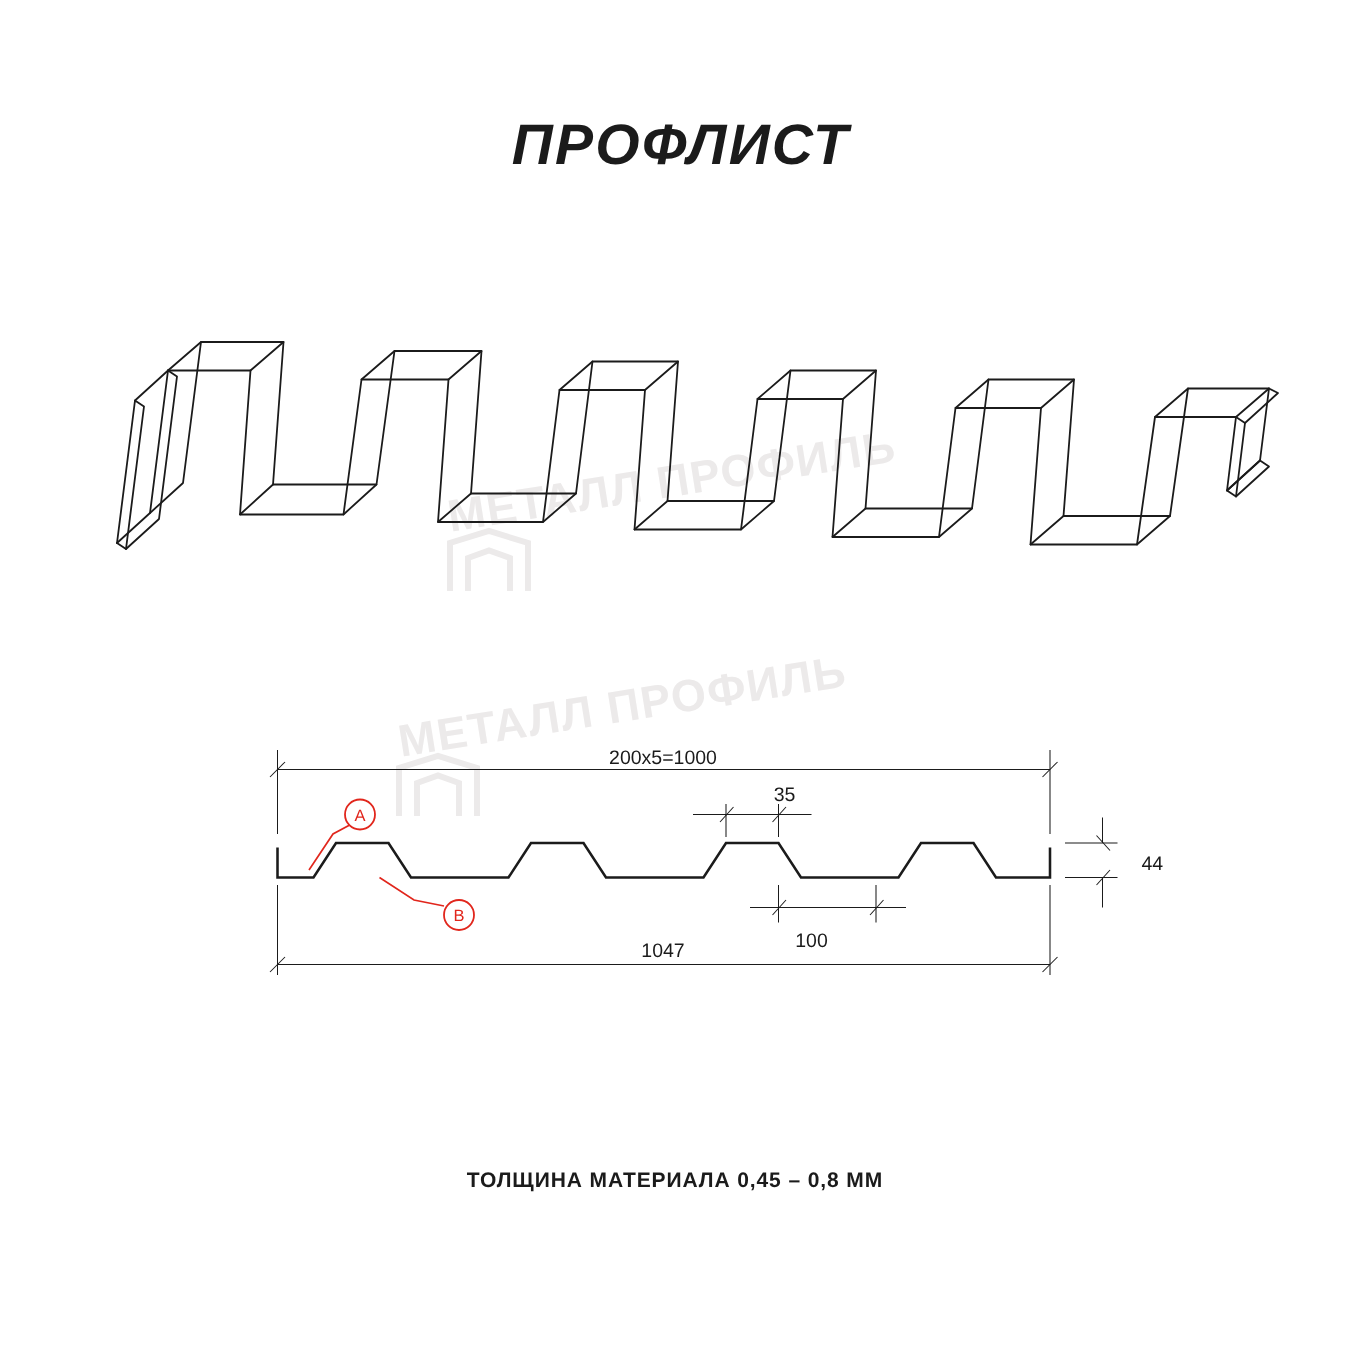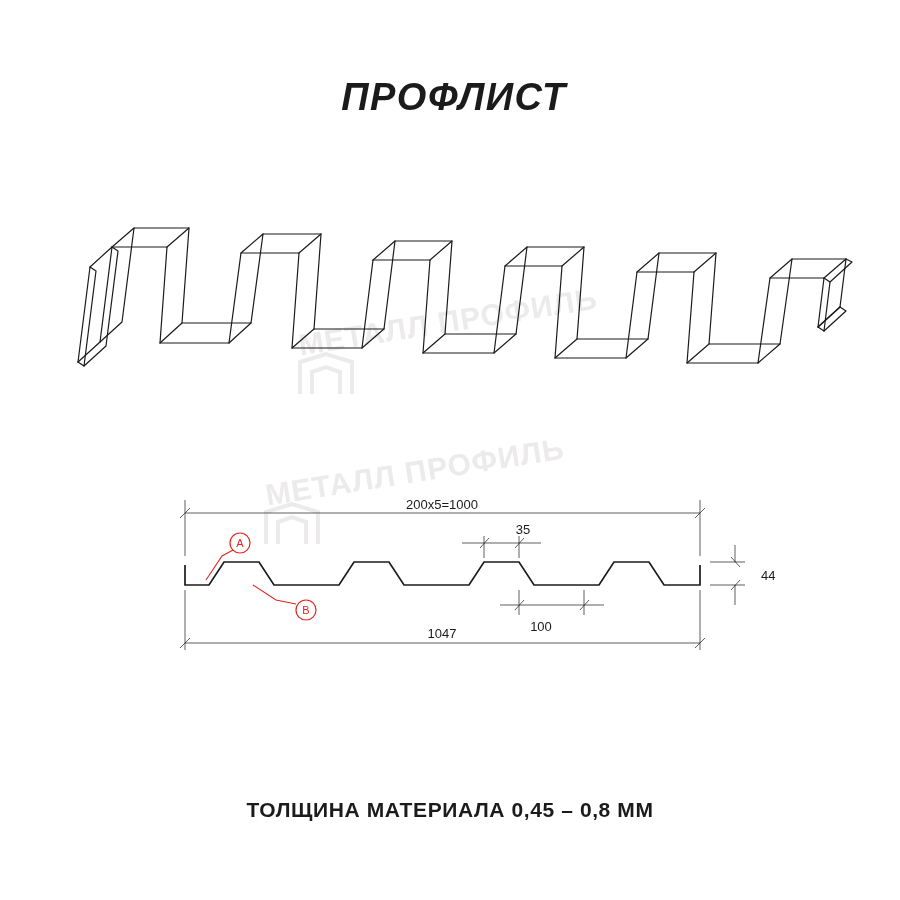--- a/index.html
+++ b/index.html
@@ -37,24 +37,24 @@
   .subtitle {
     margin-top: 16px;
     font-size: 16px;
     font-weight: bold;
     color: #1b1b1b;
     letter-spacing: 0.5px;
   }
   .footer-note {
     position: absolute;
     left: 0;
-    top: 798px;
+    top: 778px;
     width: 900px;
     text-align: center;
-    font-size: 21px;
+    font-size: 14px;
     font-weight: bold;
     letter-spacing: 0.6px;
     color: #1b1b1b;
   }
   svg { display: block; }
   .svg-layer {
     position: absolute;
     left: 0;
     top: 0;
   }

